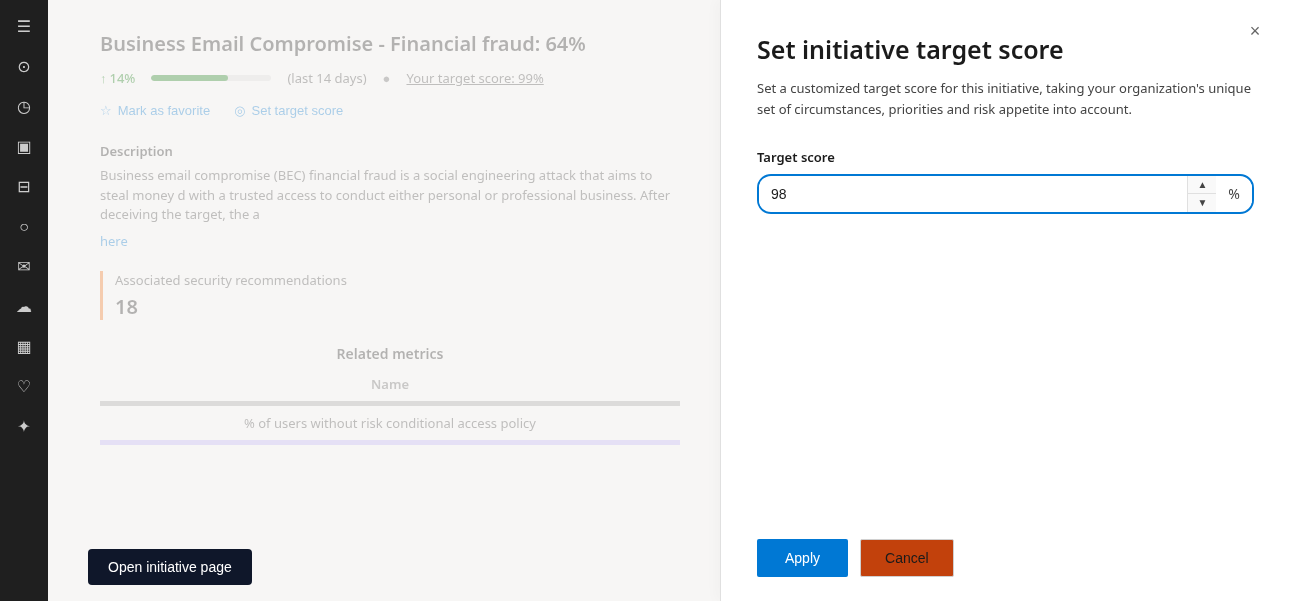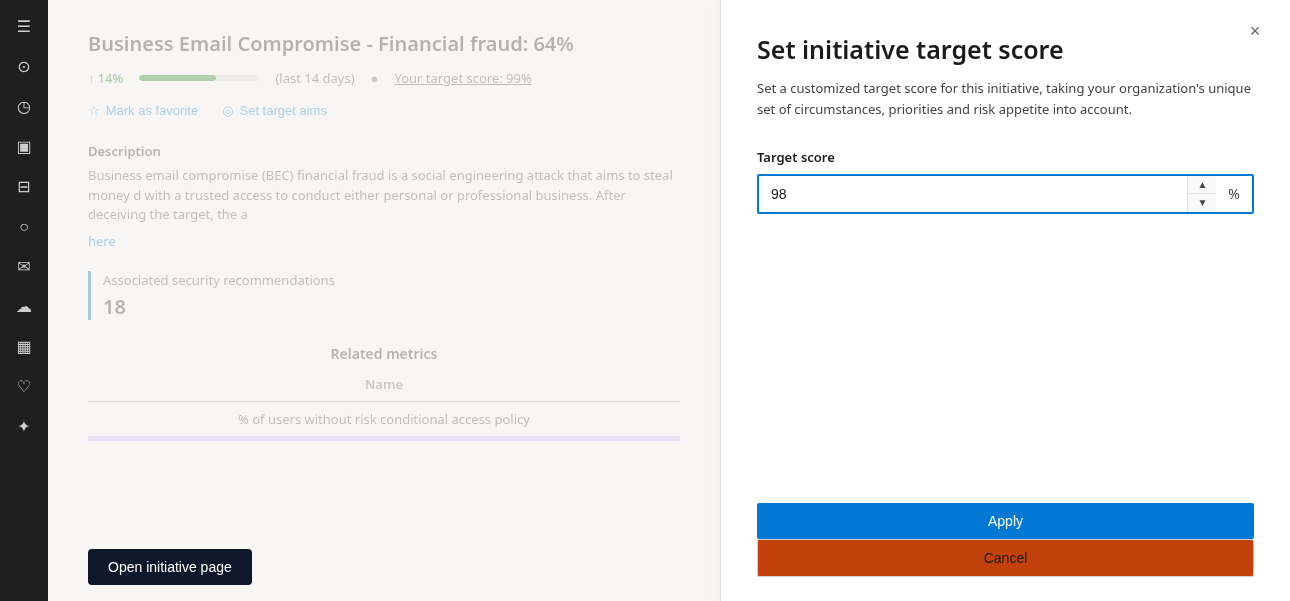--- a/index.html
+++ b/index.html
@@ -34,20 +34,21 @@
       border-radius: 4px;
       cursor: pointer;
     }
 
     
     .main-content {
       flex: 1;
       background: #fff;
       position: relative;
       overflow: hidden;
+      padding-left: 12px;
     }
     .main-overlay {
       position: absolute;
       inset: 0;
       background: rgba(243,242,241,0.7);
       z-index: 1;
     }
     .main-inner {
       padding: 30px 40px;
       position: relative;
@@ -126,21 +127,21 @@
     }
     .link-text {
       color: #0078d4;
       text-decoration: none;
       font-size: 13px;
     }
 
     
     .security-recs {
       margin-top: 20px;
-      border-left: 3px solid #0369a1;
+      border-left: 3px solid #f97316;
       padding-left: 12px;
       margin-bottom: 24px;
     }
     .recs-label {
       font-size: 13px;
       color: #444;
       margin-bottom: 4px;
     }
     .recs-count {
       font-size: 20px;
@@ -154,21 +155,21 @@
       font-size: 14px;
       font-weight: 600;
       color: #1b1b1b;
       margin-bottom: 12px;
     }
     .metrics-table-header {
       font-size: 13px;
       color: #666;
       font-weight: 600;
       padding-bottom: 8px;
-      border-bottom: 1px solid #a3a3a3;
+      border-bottom: 5px solid #a3a3a3;
     }
     .metrics-row {
       font-size: 13px;
       color: #444;
       padding: 8px 0;
       border-bottom: 5px solid #c4b5fd;
     }
 
     
     .bottom-bar {
@@ -238,21 +239,21 @@
       font-size: 13px;
       font-weight: 600;
       color: #1b1b1b;
       margin-bottom: 8px;
     }
 
     .score-input-wrapper {
       display: flex;
       align-items: center;
       border: 2px solid #0078d4;
-      border-radius: 2px;
+      border-radius: 14px;
       overflow: hidden;
     }
     .score-input {
       flex: 1;
       border: none;
       outline: none;
       font-size: 14px;
       padding: 8px 12px;
       color: #1b1b1b;
     }
@@ -281,21 +282,21 @@
       background: #fff;
     }
 
     
     .panel-footer {
       position: absolute;
       bottom: 24px;
       left: 36px;
       right: 36px;
       display: flex;
-      flex-direction: column;
+      gap: 12px;
     }
     .btn-apply {
       background: #0078d4;
       color: #fff;
       border: none;
       padding: 10px 28px;
       font-size: 14px;
       font-weight: 500;
       border-radius: 2px;
       cursor: pointer;
@@ -347,21 +348,21 @@
       <span class="target-score">Your target score: 99%</span>
     </div>
 
     <div class="action-row">
       <button class="action-btn">
         <span>☆</span>
         <span>Mark as favorite</span>
       </button>
       <button class="action-btn">
         <span>◎</span>
-        <span>Set target aims</span>
+        <span>Set target score</span>
       </button>
     </div>
 
     <div class="section-label">Description</div>
     <p class="description-text">Business email compromise (BEC) financial fraud is a social engineering attack that aims to steal money d with a trusted access to conduct either personal or professional business. After deceiving the target, the a</p>
     <a href="#" class="link-text">here</a>
 
     <div class="security-recs">
       <div class="recs-label">Associated security recommendations</div>
       <div class="recs-count">18</div>

